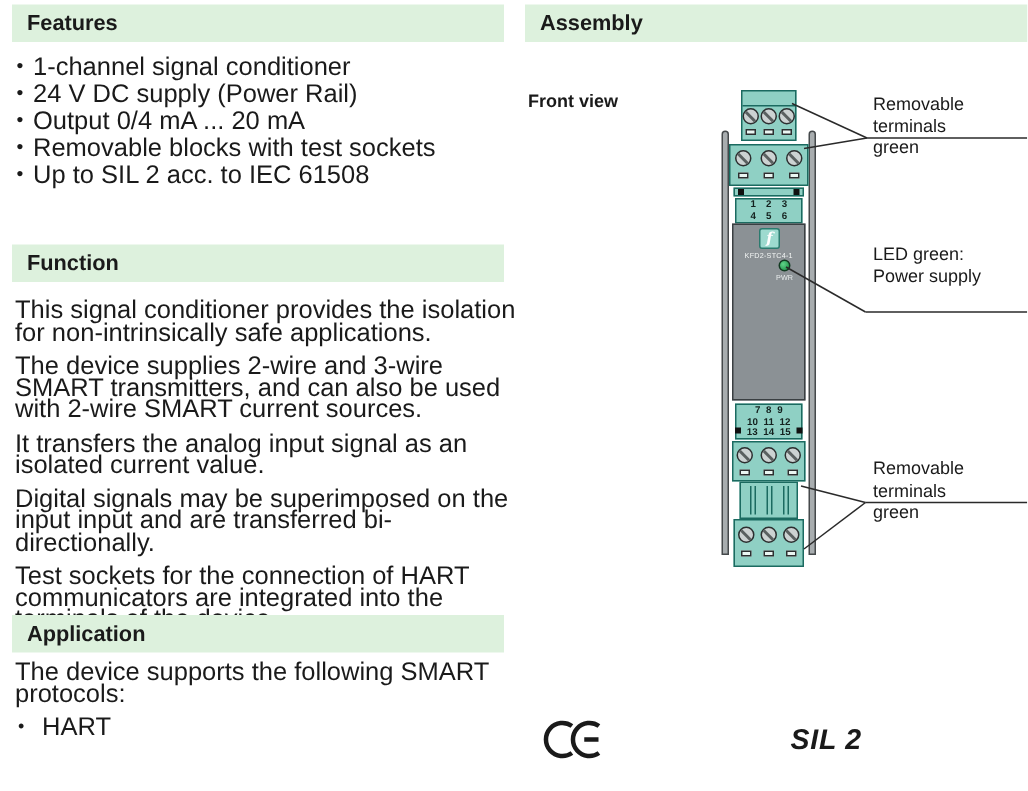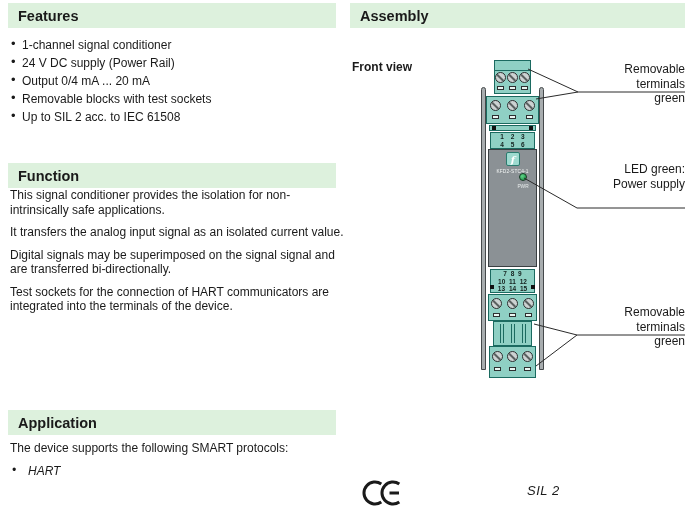--- a/index.html
+++ b/index.html
@@ -2,26 +2,26 @@
 <html><head>
 <meta charset="utf-8">
 <style>
   html,body{margin:0;padding:0;background:#ffffff;}
   .page{position:relative;width:685px;height:527px;background:#ffffff;overflow:hidden;
         font-family:"Liberation Sans","DejaVu Sans",sans-serif;color:#1a1a1a;}
   .sec-header{position:absolute;height:25px;background:#ddf1dd;display:flex;align-items:center;
               font-weight:bold;font-size:14.5px;padding-left:10px;box-sizing:border-box;}
   .hdr-left{left:8px;width:328px;}
   .hdr-right{left:350px;width:342px;}
-  .txtblock{position:absolute;left:8px;width:338px;font-size:12px;}
+  .txtblock{position:absolute;left:8px;width:338px;font-size:17px;}
   .txtblock p{margin:0 0 8px 0;line-height:14.5px;padding-left:2px;}
   ul.plain{list-style:none;margin:0;padding:0;}
   ul.feat li{position:relative;padding-left:14px;line-height:14px;margin-bottom:4px;}
   ul.feat li::before{content:"•";position:absolute;left:3px;top:-1px;font-size:13px;}
-  ul.app li{position:relative;padding-left:20px;line-height:14px;margin-bottom:3px;font-style:italic;}
+  ul.app li{position:relative;padding-left:20px;line-height:14px;margin-bottom:3px;}
   ul.app li::before{content:"•";position:absolute;left:4px;top:-1px;font-size:12px;}
   .app-intro{margin:0 0 5px 0;line-height:14px;padding-left:2px;}
   .front-view{position:absolute;left:352px;top:60px;font-size:12px;font-weight:bold;}
 
   
   .device{position:absolute;left:478px;top:58px;width:68px;height:330px;}
   .device *{box-sizing:border-box;}
   .rail{position:absolute;width:5px;height:283px;top:29px;background:#a8adaf;
         border:1px solid #45494b;border-radius:3px 3px 0 0;}
   .teal{background:#8fd0c4;border:1.5px solid #1b6a60;position:absolute;}
@@ -44,25 +44,25 @@
   .model{position:absolute;left:0;right:0;top:18px;text-align:center;color:#f2f5f4;
          font-size:6px;letter-spacing:0.2px;transform:scale(0.8);}
   .led{position:absolute;left:30px;top:23px;width:8px;height:8px;border-radius:50%;
        background:radial-gradient(circle at 35% 35%, #5fd489, #178a3f);border:1px solid #123b22;}
   .ledlabel{position:absolute;left:24px;top:33px;width:20px;text-align:center;color:#e8ecec;font-size:6px;transform:scale(0.8);}
   .vline{position:absolute;top:2px;bottom:2px;width:4px;background:#8fd0c4;
          border-left:1px solid #1b6a60;border-right:1px solid #1b6a60;}
 
   
   .callout{position:absolute;left:582px;width:103px;font-size:12px;line-height:14.5px;}
-  .callout span{display:block;text-align:right;}
+  .callout span{display:block;}
   .leads{position:absolute;left:0;top:0;pointer-events:none;}
 
   .ce-mark{position:absolute;left:362px;top:478px;}
-  .sil{position:absolute;left:527px;top:483px;font-size:13px;font-weight:normal;font-style:italic;
+  .sil{position:absolute;left:527px;top:483px;font-size:19px;font-weight:bold;font-style:italic;
        letter-spacing:0.5px;}
 </style>
 </head>
 <body>
 
 <div class="page">
 
   <div class="sec-header hdr-left" style="top:3px">
     <span>Features</span>
   </div>
@@ -72,24 +72,25 @@
       <li><span>24 V DC supply (Power Rail)</span></li>
       <li><span>Output 0/4 mA ... 20 mA</span></li>
       <li><span>Removable blocks with test sockets</span></li>
       <li><span>Up to SIL 2 acc. to IEC 61508</span></li>
     </ul>
   </div>
 
   <div class="sec-header hdr-left" style="top:163px">
     <span>Function</span>
   </div>
-  <div class="txtblock" style="top:188px">
+  <div class="txtblock" style="top:200px">
     <p>This signal conditioner provides the isolation for non-intrinsically safe applications.</p>
+    <p>The device supplies 2-wire and 3-wire SMART transmitters, and can also be used with 2-wire SMART current sources.</p>
     <p>It transfers the analog input signal as an isolated current value.</p>
-    <p>Digital signals may be superimposed on the signal signal and are transferred bi-directionally.</p>
+    <p>Digital signals may be superimposed on the input input and are transferred bi-directionally.</p>
     <p>Test sockets for the connection of HART communicators are integrated into the terminals of the device.</p>
   </div>
 
   <div class="sec-header hdr-left" style="top:410px">
     <span>Application</span>
   </div>
   <div class="txtblock" style="top:441px">
     <p class="app-intro">The device supports the following SMART protocols:</p>
     <ul class="plain app">
       <li><span>HART</span></li>

